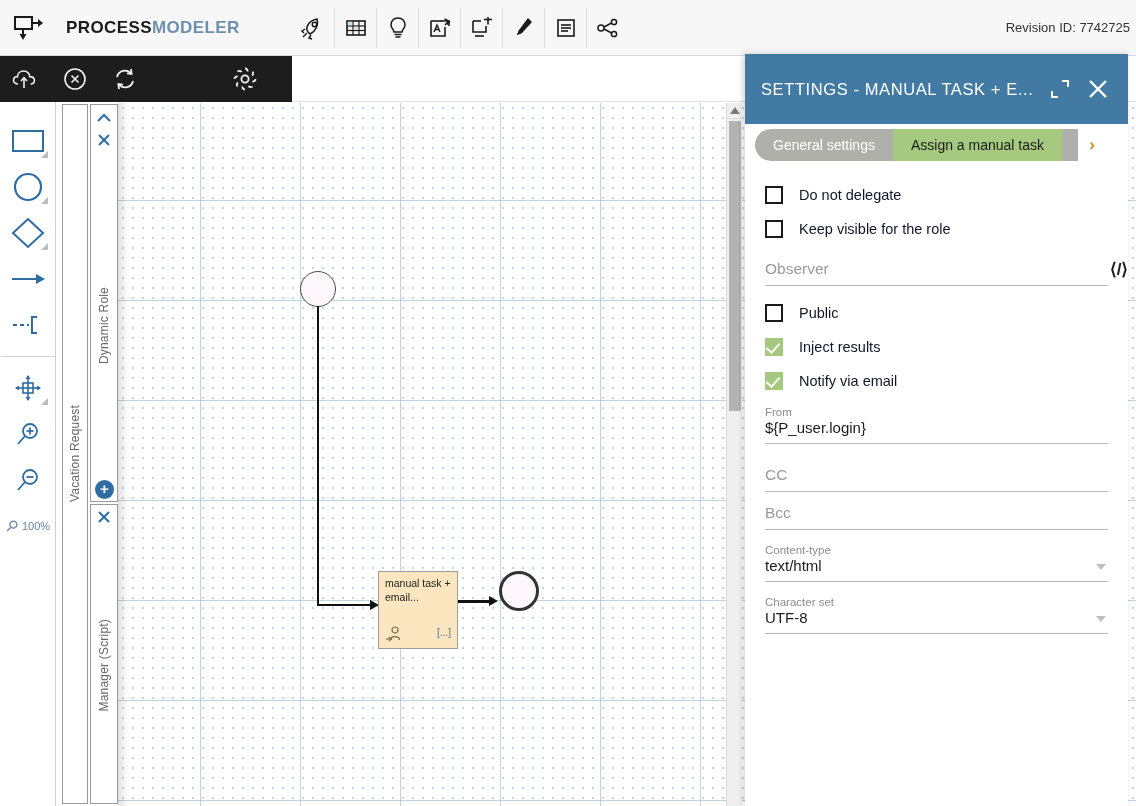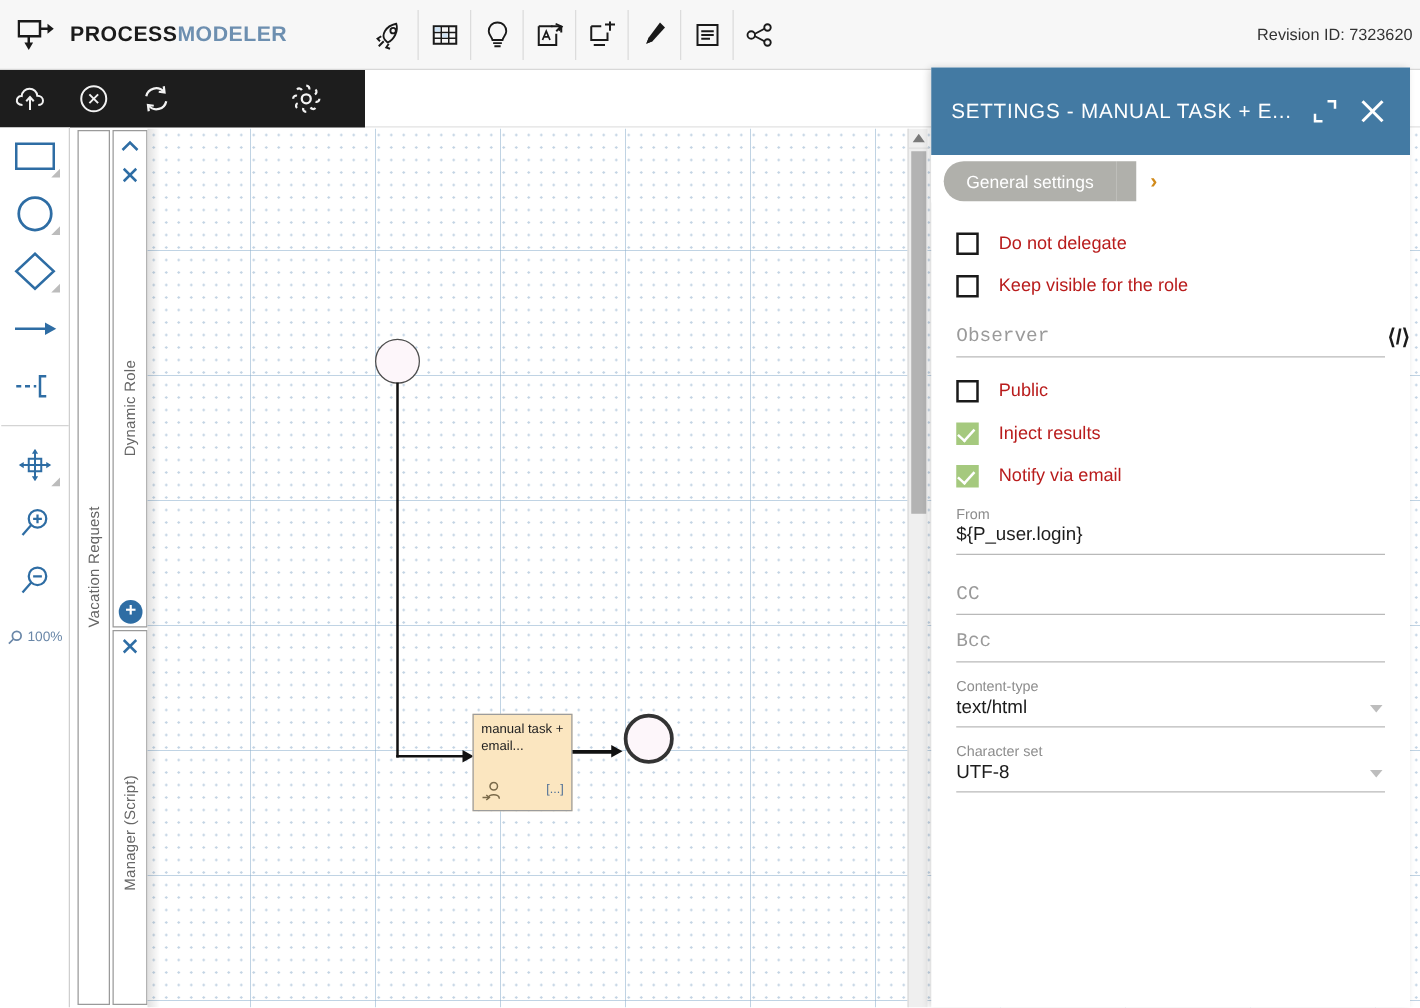--- a/index.html
+++ b/index.html
@@ -10,21 +10,21 @@
     -webkit-font-smoothing: antialiased;
   }
   #app { position:relative; width:1136px; height:806px; overflow:hidden; }
 
   
   .topbar {
     position:absolute; left:0; top:0; width:1136px; height:56px;
     background:#f7f7f7; border-bottom:1px solid #d8d8d8;
     display:flex; align-items:center;
   }
-  .brand { display:flex; align-items:center; gap:12px; padding-left:14px; width:292px; }
+  .brand { display:flex; align-items:center; gap:22px; padding-left:14px; width:292px; }
   .brand-logo { width:30px; height:28px; }
   .brand-text { font-size:17px; letter-spacing:.4px; font-weight:bold; }
   .brand-text .b1 { color:#1b1b1b; }
   .brand-text .b2 { color:#6d8fb0; }
 
   .tool-icons { display:flex; align-items:center; height:40px; }
   .ticon {
     width:42px; height:40px; display:flex; align-items:center; justify-content:center;
     border-left:1px solid #dcdcdc; cursor:pointer;
   }
@@ -47,21 +47,21 @@
   
   .canvas-top {
     position:absolute; left:292px; top:56px; width:844px; height:46px;
     background:#ffffff; border-bottom:1px solid #e2e2e2;
   }
 
   
   .palette {
     position:absolute; left:0; top:102px; width:56px; height:704px;
     background:#fff; border-right:1px solid #cfcfcf;
-    display:flex; flex-direction:column; align-items:center; 
+    display:flex; flex-direction:column; align-items:center; padding-top:16px;
   }
   .pitem { width:52px; height:46px; display:flex; align-items:center; justify-content:center; position:relative; cursor:pointer; }
   .pcorner { position:absolute; right:6px; bottom:6px; width:0; height:0;
              border-left:7px solid transparent; border-bottom:7px solid #bcbcbc; }
   .psep { width:54px; height:1px; background:#d4d4d4; margin:8px 0; }
   .zoomlabel { font-size:11px; color:#6a87a8; display:flex; align-items:center; gap:3px; }
 
   
   .poolLabel {
     position:absolute; left:62px; top:104px; width:26px; height:700px;
@@ -166,30 +166,30 @@
 
   .panel-body { flex:1; overflow:hidden; padding:10px 20px 0 20px; position:relative; }
 
   .chkrow { display:flex; align-items:center; gap:16px; margin:14px 0 16px 0; }
   .chkbox { width:18px; height:18px; border:2px solid #1a1a1a; background:#fff; flex:none; }
   .chkbox.checked { border:none; background:#a5c97e; position:relative; }
   .chkbox.checked:after {
     content:""; position:absolute; left:4px; top:2px; width:6px; height:11px;
     border:solid #fff; border-width:0 2.5px 2.5px 0; transform:rotate(42deg);
   }
-  .chklabel { font-size:14.5px; color:#b91c1c; }
+  .chklabel { font-size:14.5px; color:#0f172a; }
 
   .field { margin:14px 0 4px 0; position:relative; }
   .field .flabel { font-size:11.5px; color:#8d8d8d; margin-bottom:1px; }
   .field .flabel .req { color:#e04b4b; }
   .field .fvalue {
     font-size:15px; color:#1c1c1c; padding-bottom:7px; border-bottom:1px solid #b9b9b9;
     min-height:25px; white-space:nowrap; overflow:hidden;
   }
-  .field .fvalue.placeholder { color:#9a9a9a; font-size:15.5px;font-family:Liberation Mono, monospace; }
+  .field .fvalue.placeholder { color:#9a9a9a; font-size:15.5px; }
   .field .ficons { position:absolute; right:0; bottom:10px; display:flex; align-items:center; gap:10px; }
   .ficon { cursor:pointer; display:flex; align-items:center; }
   .caret {
     position:absolute; right:2px; bottom:12px; width:0; height:0;
     border-left:5px solid transparent; border-right:5px solid transparent; border-top:6px solid #bdbdbd;
   }
   .codeicon { position:absolute; right:-20px; bottom:6px; font-size:17px; color:#1c1c1c; cursor:pointer; font-weight:bold; }
 </style>
 </head>
 <body>
@@ -276,21 +276,21 @@
         <svg width="24" height="22" viewBox="0 0 24 22" fill="none" stroke="#1a1a1a" stroke-width="1.5">
           <circle cx="5" cy="11" r="3"></circle>
           <circle cx="18" cy="5" r="2.6"></circle>
           <circle cx="18" cy="17" r="2.6"></circle>
           <line x1="8" y1="10" x2="15.5" y2="6"></line>
           <line x1="8" y1="12" x2="15.5" y2="16"></line>
         </svg>
       </div>
     </div>
 
-    <div class="revision">Revision ID: 7323620</div>
+    <div class="revision">Revision ID: 7742725</div>
   </div>
 
   <div class="darkbar">
     <div class="dicon">
       <svg width="28" height="22" viewBox="0 0 28 22" fill="none" stroke="#f2f2f2" stroke-width="1.6">
         <path d="M7 16 C3.5 16 2 13.8 2.6 11.4 C3.1 9.4 5 8.6 6.4 8.8 C6.6 5.3 9.4 3 12.6 3 C16 3 18.6 5.6 18.8 8.6 C21.6 8.6 23.4 10.4 23.4 12.6 C23.4 14.8 21.6 16 19.6 16"></path>
         <line x1="13" y1="10" x2="13" y2="20"></line>
         <path d="M10 13 L13 9.6 L16 13"></path>
       </svg>
     </div>
@@ -472,20 +472,21 @@
       <span class="phbtn">
         <svg width="22" height="22" viewBox="0 0 22 22" stroke="#fff" stroke-width="2.4">
           <line x1="3" y1="3" x2="19" y2="19"></line>
             <line x1="19" y1="3" x2="3" y2="19"></line>
         </svg>
       </span>
     </div>
 
     <div class="tabs">
       <div class="tab gray">General settings</div>
+      <div class="tab green">Assign a manual task</div>
       <div class="tab stub"></div>
       <div class="tab-next">›</div>
     </div>
 
     <div class="panel-body">
 
       <div class="chkrow">
         <span class="chkbox"></span>
         <span class="chklabel">Do not delegate</span>
       </div>

